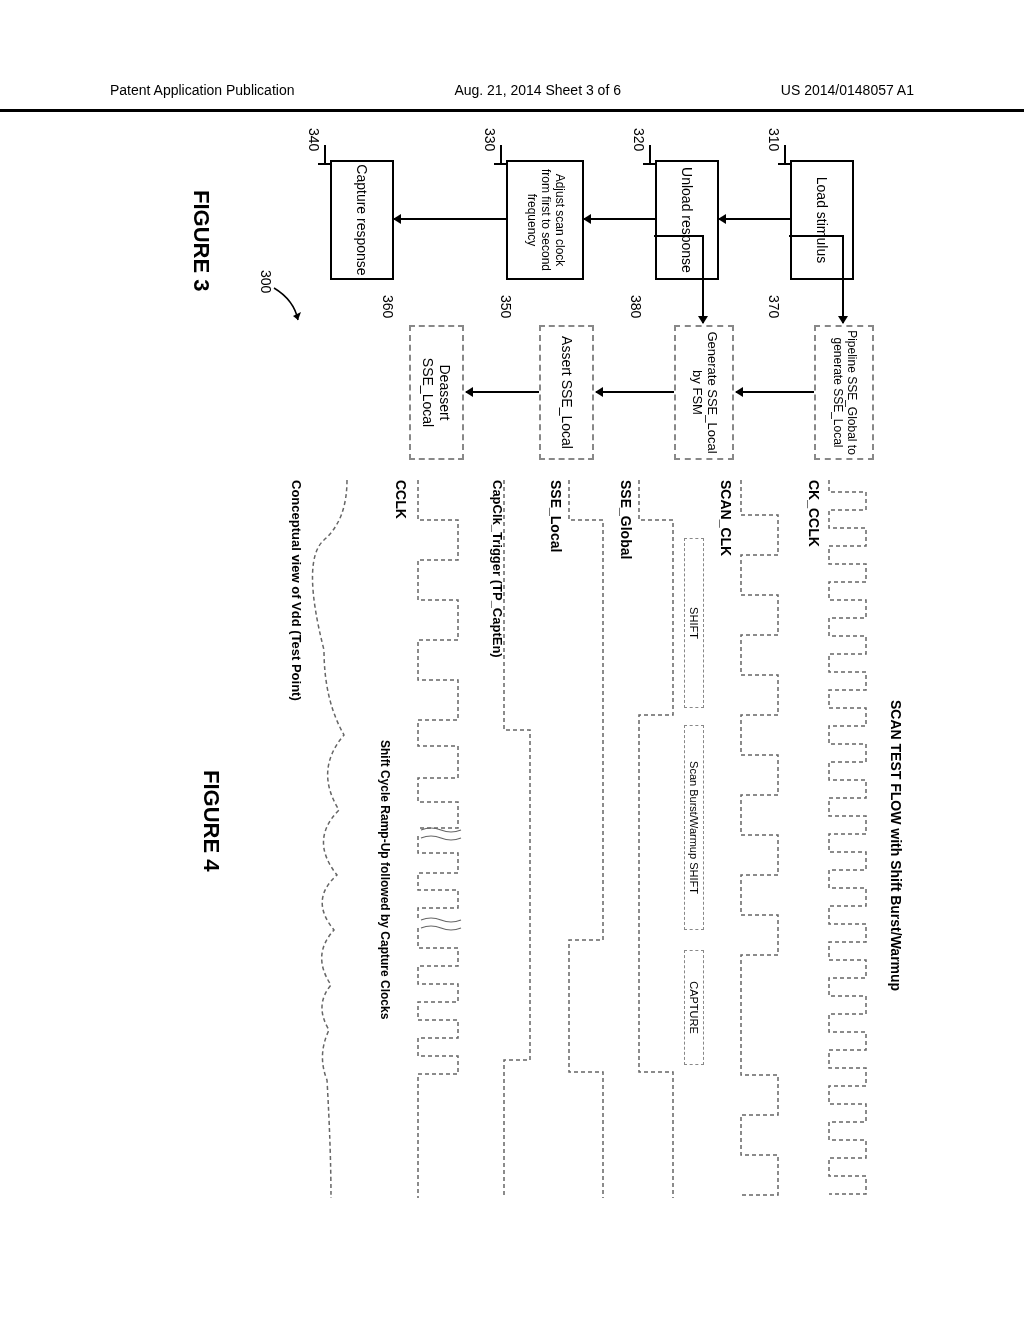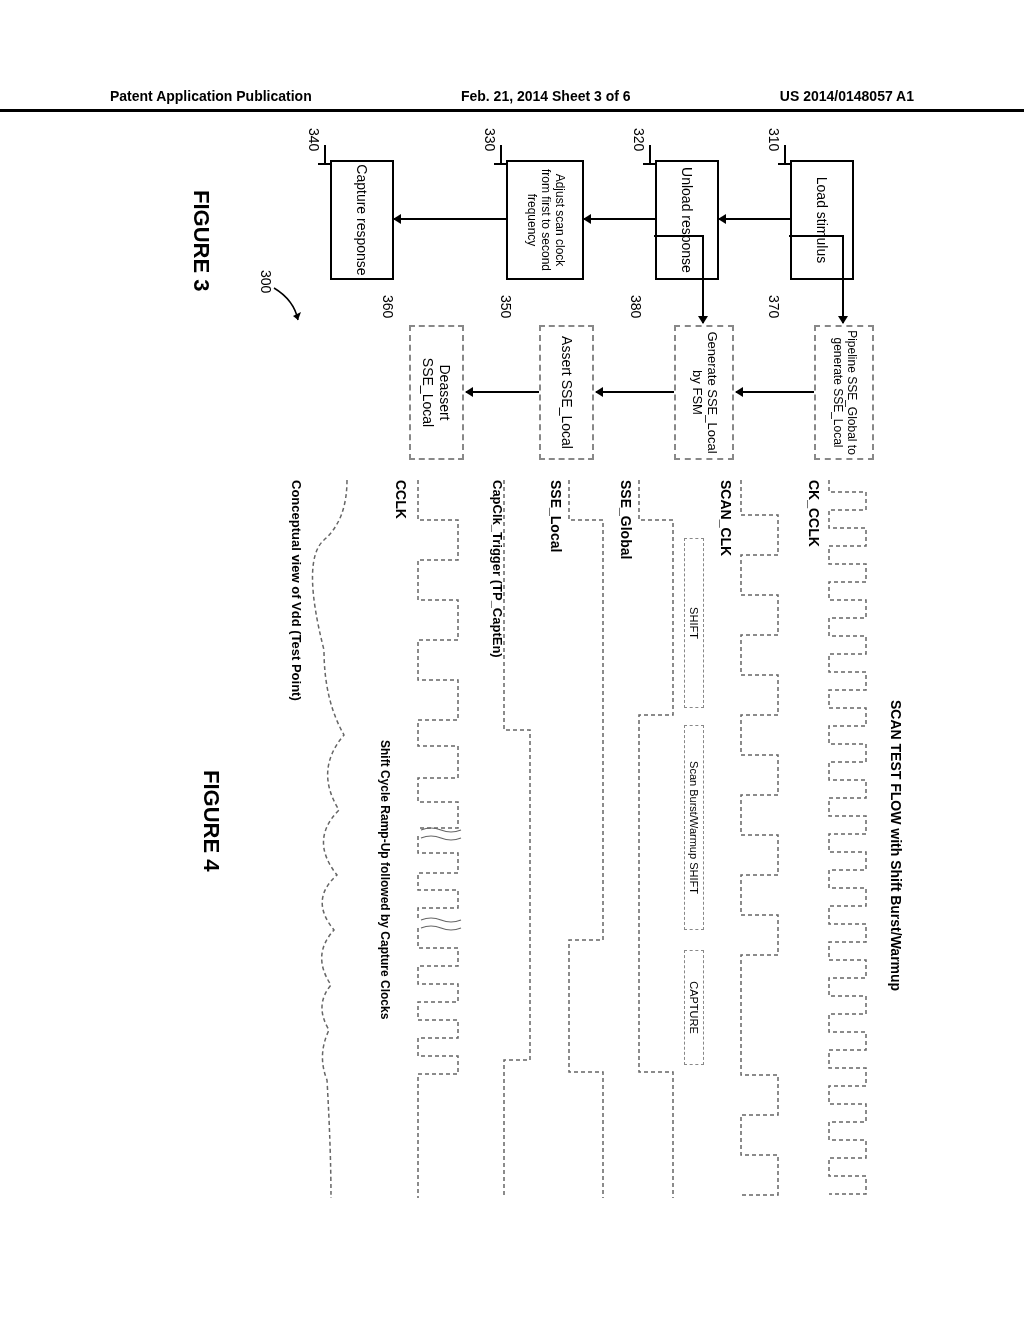--- a/index.html
+++ b/index.html
@@ -13,23 +13,22 @@
   .header {
     position: absolute;
     top: 82px;
     left: 0;
     right: 0;
     height: 30px;
     border-bottom: 3px solid #000;
     display: flex;
     justify-content: space-between;
     padding: 0 110px;
-    font-weight: bold;
-    font-size: 14px;
-    align-items: center;
+    font-weight: normal;
+    font-size: 14px;
   }
   .page-area {
     position: absolute;
     top: 150px;
     left: 110px;
     width: 804px;
     height: 1050px;
   }
   
   .rot {
@@ -148,21 +147,21 @@
     width: 50px;
     height: 40px;
   }
   .arrow300 svg { width: 100%; height: 100%; }
 </style>
 </head>
 <body>
 
 <div class="header">
   <span>Patent Application Publication</span>
-  <span>Feb. 21, 2014  Sheet 3 of 6</span>
+  <span>Aug. 21, 2014  Sheet 3 of 6</span>
   <span>US 2014/0148057 A1</span>
 </div>
 
 <div class="page-area">
   <div class="rot">
 
     <div class="fig3">
 
       <div class="box solid" style="left:10px; top:40px;  width:120px; height:64px;">
           <span>Load stimulus</span>

